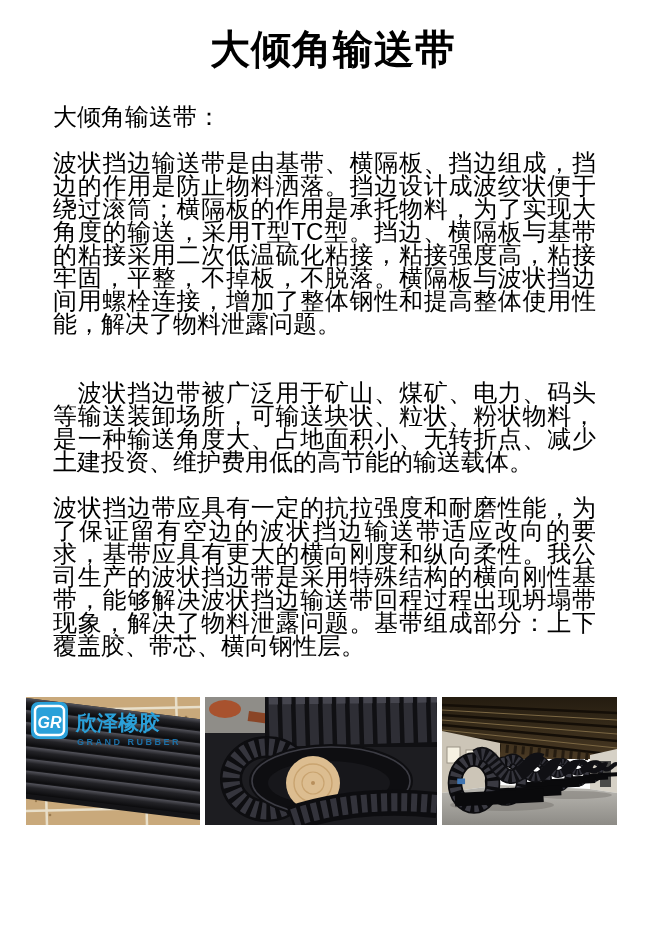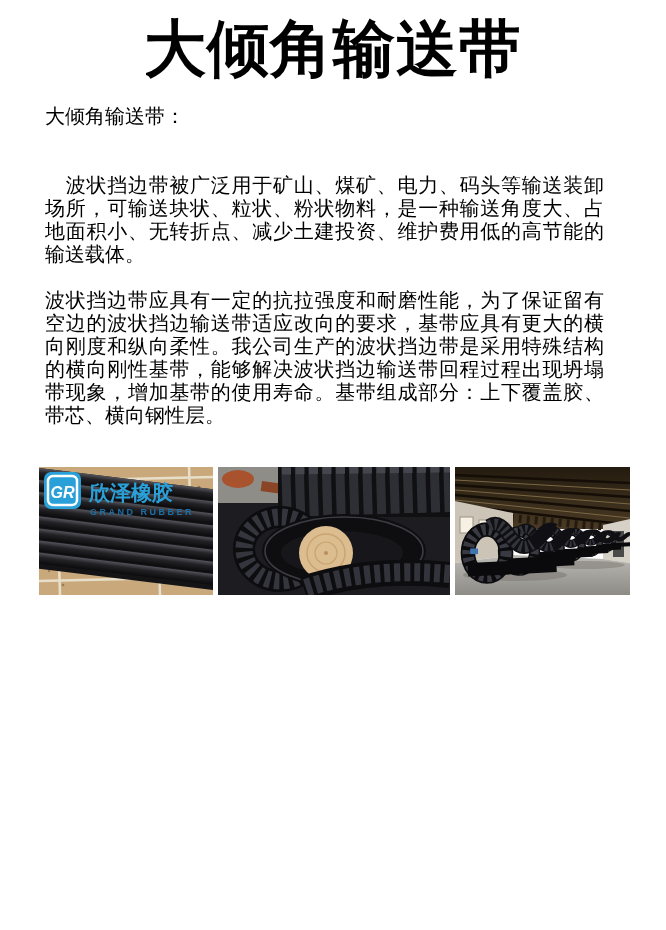--- a/index.html
+++ b/index.html
@@ -2,47 +2,48 @@
 <html><head>
 <meta charset="utf-8">
 <style>
   html,body{margin:0;padding:0;}
   body{
     width:666px;height:930px;background:#ffffff;overflow:hidden;
     font-family:"Liberation Sans", sans-serif;color:#000;
   }
   .page{width:666px;height:930px;background:#fff;}
   h1.title{
-    margin:16px 0 0;line-height:66px;font-size:62px;font-weight:600;
+    margin:16px 0 0;line-height:66px;font-size:40px;font-weight:600;
     text-align:center;letter-spacing:1px;color:#000;
   }
   .content{padding:0 55px 0 38px;}
   .content p{
-    margin:23px 7px;font-size:20px;line-height:23px;letter-spacing:0;
+    margin:23px 15px;font-size:24px;line-height:23px;letter-spacing:0;
     text-align:justify;text-justify:inter-ideograph;word-break:break-all;
   }
-  .content p.gap-lg{margin-top:46px;font-family:Liberation Serif, serif;}
+  .content p.gap-lg{margin-top:46px;}
   .content p.gap-md{margin-top:30px;}
   .photo-row{
-    margin-top:40px;padding-left:39px;display:flex;gap:5px;align-items:flex-start;
+    margin-top:40px;padding-left:26px;display:flex;gap:5px;align-items:flex-start;
   }
   .photo{display:block;font-size:0;line-height:0;}
   svg{display:block;}
 </style>
 </head>
 <body>
 
 <div class="page">
 
   <h1 class="title">大倾角输送带</h1>
 
   <div class="content">
     <p>大倾角输送带：</p>
+    <p>波状挡边输送带是由基带、横隔板、挡边组成，挡边的作用是防止物料洒落。挡边设计成波纹状便于绕过滚筒；横隔板的作用是承托物料，为了实现大角度的输送，采用T型TC型。挡边、横隔板与基带的粘接采用二次低温硫化粘接，粘接强度高，粘接牢固，平整，不掉板，不脱落。横隔板与波状挡边间用螺栓连接，增加了整体钢性和提高整体使用性能，解决了物料泄露问题。</p>
     <p class="gap-lg">　波状挡边带被广泛用于矿山、煤矿、电力、码头等输送装卸场所，可输送块状、粒状、粉状物料，是一种输送角度大、占地面积小、无转折点、减少土建投资、维护费用低的高节能的输送载体。</p>
-    <p>波状挡边带应具有一定的抗拉强度和耐磨性能，为了保证留有空边的波状挡边输送带适应改向的要求，基带应具有更大的横向刚度和纵向柔性。我公司生产的波状挡边带是采用特殊结构的横向刚性基带，能够解决波状挡边输送带回程过程出现坍塌带现象，增加基带的使用寿命。基带组成部分：上下覆盖胶、带芯、横向钢性层。</p>
+    <p>波状挡边带应具有一定的抗拉强度和耐磨性能，为了保证留有空边的波状挡边输送带适应改向的要求，基带应具有更大的横向刚度和纵向柔性。我公司生产的波状挡边带是采用特殊结构的横向刚性基带，能够解决波状挡边输送带回程过程出现坍塌带现象，解决了物料泄露问题。基带组成部分：上下覆盖胶、带芯、横向钢性层。</p>
   </div>
 
   <div class="photo-row">
 
     <span class="photo">
       <svg width="174" height="128" viewBox="0 0 174 128">
         <defs>
           <linearGradient id="ridge1" x1="0" y1="0" x2="0" y2="1">
             <stop offset="0" stop-color="#55555d"></stop>
             <stop offset="0.4" stop-color="#232327"></stop>

